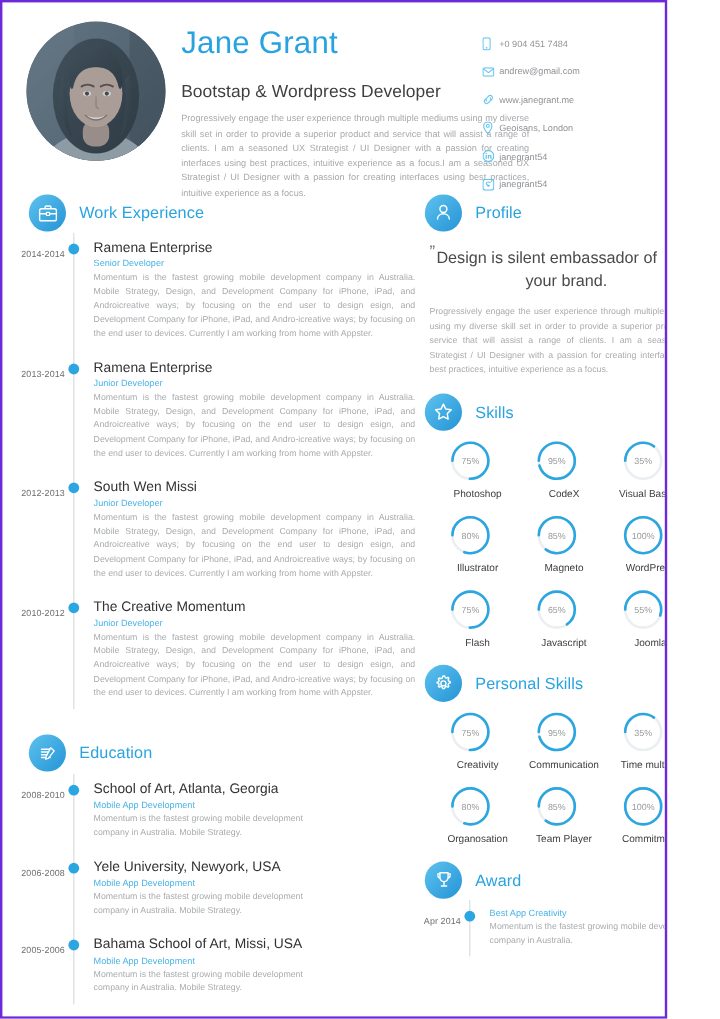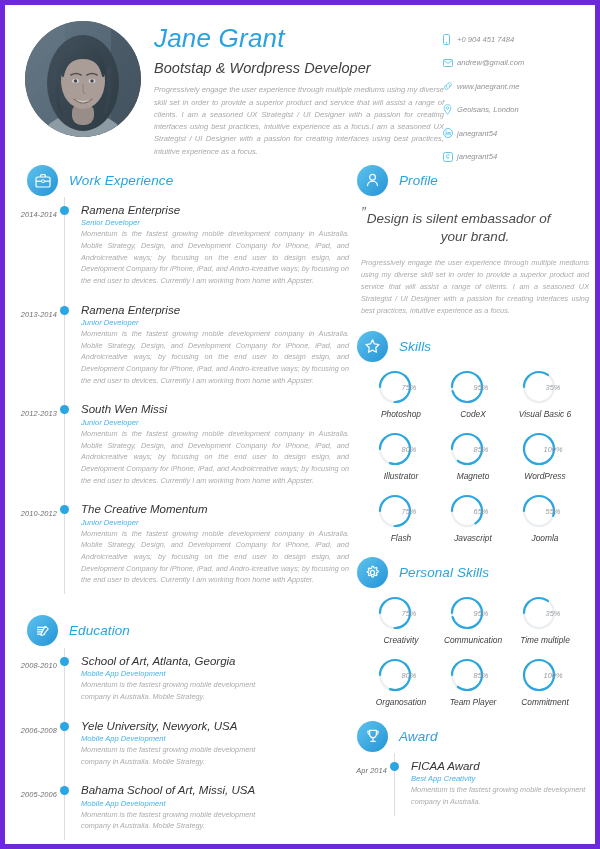--- a/index.html
+++ b/index.html
@@ -6,26 +6,25 @@
 
   html, body {
     width: 600px;
     height: 849px;
     background: #ffffff;
     font-family: "Liberation Sans", "DejaVu Sans", sans-serif;
   }
 
   .page {
     position: relative;
-    width: 600px;
+    width: 556px;
     height: 849px;
     background: #ffffff;
-    border: 5px solid #6d28d9;
+    border: 2px solid #6d28d9;
     overflow: hidden;
-    font-style: italic;
   }
 
   
   .header {
     position: relative;
     height: 158px;
     padding: 18px 0 0 0;
   }
 
   .avatar {
@@ -50,21 +49,21 @@
     font-size: 26px;
     color: #29a3e0;
     font-weight: normal;
     letter-spacing: .2px;
     line-height: 1.05;
   }
   .job-title {
     font-size: 14.5px;
     color: #3f3f3f;
     font-weight: normal;
-    margin-top: 8px;
+    margin-top: 20px;
     letter-spacing: .05px;
   }
   .intro {
     margin-top: 8px;
     font-size: 7.6px;
     line-height: 1.62;
     color: #a7a9ac;
     text-align: justify;
     width: 290px;
   }
@@ -230,21 +229,21 @@
     width: 72px;
     margin-bottom: 12px;
     display: flex;
     flex-direction: column;
     align-items: center;
   }
   .ring-wrap { position: relative; width: 36px; height: 36px; }
   .ring-wrap svg { display: block; transform: rotate(-90deg); }
   .ring-pct {
     position: absolute;
-    left: 14px; top: 0;
+    left: 0; top: 0;
     width: 36px; height: 36px;
     display: flex; align-items: center; justify-content: center;
     font-size: 7.4px;
     color: #97999c;
   }
   .ring-label {
     margin-top: 4px;
     font-size: 8.4px;
     color: #3e3e3e;
     text-align: center;
@@ -691,21 +690,20 @@
           </svg>
         </span>
         <span class="sec-title">Award</span>
       </div>
 
       <div class="timeline edu">
         <div class="tl-line"></div>
         <div class="tl-item">
           <div class="tl-date">Apr 2014</div>
           <div class="tl-dot"></div>
-          <div class="tl-org">FICAA Award</div>
           <div class="tl-role">Best App Creativity</div>
           <div class="tl-desc">Momentum is the fastest growing mobile development company in Australia.</div>
         </div>
       </div>
 
     </div>
   </div>
 </div>
 
 </body></html>

